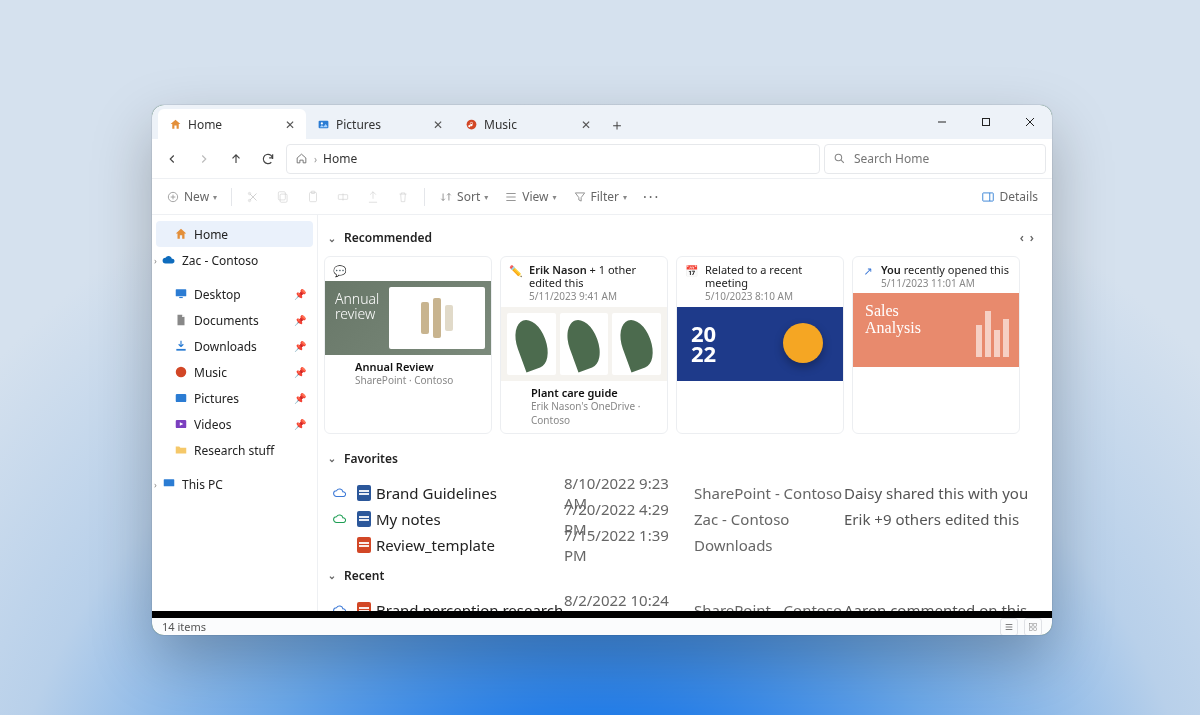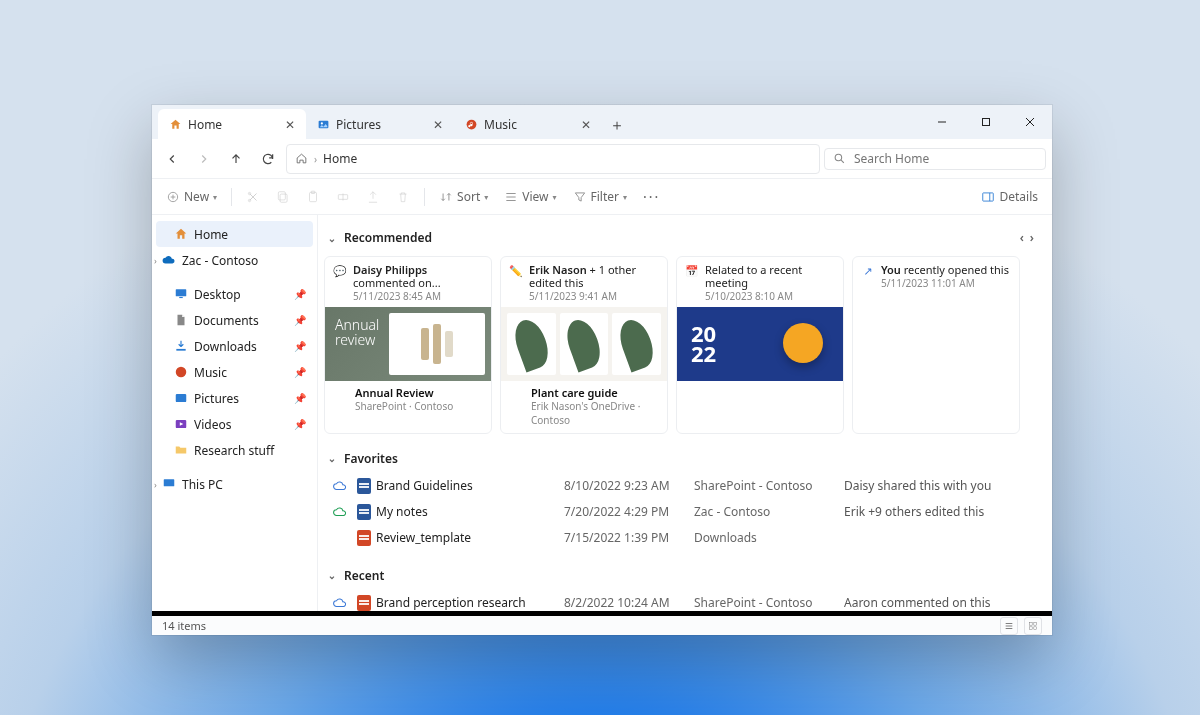--- a/index.html
+++ b/index.html
@@ -1,19 +1,19 @@
 <!DOCTYPE html>
 <html><head>
 <meta charset="utf-8">
 <style>
   * { box-sizing: border-box; font-family: "Segoe UI", -apple-system, system-ui, sans-serif; }
   body { margin:0; padding:0; width:1200px; height:715px; overflow:hidden;
          background: radial-gradient(circle at 50% 130%, #0a6de0 0%, #1e7ae8 18%, #6aa7e8 35%, #b8d0ea 55%, #d5e1ee 75%); }
   .window { position:absolute; left:152px; top:105px; width:900px; height:530px;
-            background:#14532d; border-radius:0; box-shadow:0 24px 60px rgba(0,0,0,.25),0 0 0 1px rgba(0,0,0,.06);
+            background:#14532d; border-radius:12px; box-shadow:0 24px 60px rgba(0,0,0,.25),0 0 0 1px rgba(0,0,0,.06);
             display:flex; flex-direction:column; overflow:hidden; }
 
   
   .tabs { height:34px; display:flex; align-items:flex-end; padding:0 0 0 6px; background:#edf2f8; }
   .tab { display:flex; align-items:center; gap:6px; height:30px; padding:0 8px 0 10px;
          width:148px; font-size:12px; color:#333; border-radius:6px 6px 0 0; position:relative; }
   .tab.active { background:#ffffff; }
   .tab .icn { width:14px; height:14px; display:inline-flex; align-items:center; justify-content:center; }
   .tab .lbl { flex:1; white-space:nowrap; overflow:hidden; text-overflow:ellipsis; }
   .tab .x { width:16px; height:16px; display:flex; align-items:center; justify-content:center;
@@ -23,21 +23,21 @@
   .win-ctl { margin-left:auto; display:flex; height:34px; }
   .win-btn { width:44px; display:flex; align-items:center; justify-content:center; color:#222; cursor:pointer; font-size:11px; }
 
   
   .navbar { height:40px; background:#fff; display:flex; align-items:center; gap:4px; padding:0 6px; border-bottom:1px solid #eef0f3; }
   .nb { width:28px; height:28px; display:flex; align-items:center; justify-content:center;
         border-radius:4px; color:#666; cursor:pointer; }
   .nb.dis { color:#bbb; cursor:default; }
   .addr { flex:1; height:30px; background:#fff; border:1px solid #e6e8eb; border-radius:4px;
           display:flex; align-items:center; padding:0 8px; gap:6px; font-size:12px; color:#333; }
-  .search { width:222px; height:22px; border:1px solid #e6e8eb; border-radius:4px;
+  .search { width:222px; height:30px; border:1px solid #e6e8eb; border-radius:4px;
             display:flex; align-items:center; padding:0 8px; gap:6px; color:#888; background:#fff; }
   .search input { border:0; outline:0; font-size:12px; flex:1; background:transparent; color:#333; }
 
   
   .toolbar { height:36px; background:#fff; display:flex; align-items:center; gap:4px; padding:0 8px;
              border-bottom:1px solid #eef0f3; font-size:12px; color:#666; }
   .tbtn { height:26px; display:flex; align-items:center; gap:4px; padding:0 6px; border-radius:4px; cursor:pointer; }
   .tbtn .chev { font-size:8px; color:#888; }
   .tbtn.dis { color:#bbb; cursor:default; }
   .tsep { width:1px; height:18px; background:#e4e6ea; margin:0 4px; }
@@ -71,29 +71,29 @@
   .card .reason .rt b { font-weight:600; }
   .card .reason .rt .when { color:#888; font-size:10px; }
   .card .thumb { height:74px; position:relative; overflow:hidden; }
   .card .meta { display:flex; gap:6px; padding:6px 8px; align-items:flex-start; }
   .card .meta .ficn { width:16px; height:16px; flex:none; }
   .card .meta .fname { font-weight:600; color:#111; line-height:1.1; }
   .card .meta .floc  { font-size:10px; color:#888; }
 
   
   .frow { display:grid; grid-template-columns: 24px 24px 1fr 130px 150px 1fr;
-          align-items:center; height:26px; font-size:12px; color:#222; padding:0 4px;
+          align-items:center; height:26px; font-size:15px; color:#222; padding:0 4px;
           border-radius:4px; cursor:pointer; }
   .frow .c-cloud { color:#3b78d6; display:flex; justify-content:center; }
   .frow .c-icn { display:flex; justify-content:center; }
   .col-date, .col-loc, .col-act { color:#666; }
   .col-act { color:#555; }
 
   
-  .status { height:24px; border-top:5px solid #000000; background:#fbfcfd; display:flex;
+  .status { height:24px; border-top:7px solid #000000; background:#fbfcfd; display:flex;
             align-items:center; font-size:11px; color:#555; padding:0 10px; }
   .status .viewbtn { margin-left:auto; display:flex; gap:6px; color:#666; }
   .status .vb { width:18px; height:18px; display:flex; align-items:center; justify-content:center;
                 border:1px solid #e0e2e6; border-radius:3px; cursor:pointer; }
 
   
   svg { display:block; }
 
   
   .thumb-annual { background:linear-gradient(135deg,#687768,#7b8a7b); display:flex; }
@@ -387,21 +387,20 @@
         <span>Recommended</span>
         <span class="arrows">
           <span style="cursor:pointer">‹</span>
           <span style="cursor:pointer">›</span>
         </span>
       </div>
       <div class="cards" id="rec-cards">
           <div class="card">
             <div class="reason">
               <span class="ri">💬</span>
-              <span class="rt"><span class="who"><b>Daisy Philipps</b> commented on...</span><br><span class="when">5/11/2023 8:45 AM</span></span>
             </div>
             <div class="thumb thumb-annual">
               <div class="txt">Annual<br>review</div>
               <div class="img">
                 <span class="bottle"></span>
                 <span class="bottle" style="height:40px"></span>
                 <span class="bottle" style="height:26px;background:#e1dac9"></span>
               </div>
             </div>
             <div class="meta">
@@ -438,20 +437,29 @@
             <div class="thumb thumb-brand">
               <div class="yr">20<br>22</div>
               <div class="circ"></div>
             </div>
           </div>
           <div class="card">
             <div class="reason">
               <span class="ri">↗</span>
               <span class="rt"><span class="who"><b>You</b> recently opened this</span><br><span class="when">5/11/2023 11:01 AM</span></span>
             </div>
+            <div class="thumb thumb-sales">
+              <div class="t">Sales<br>Analysis</div>
+              <div class="bars">
+                <span></span>
+                <span></span>
+                <span></span>
+                <span></span>
+              </div>
+            </div>
           </div>
         </div>
 
       <div class="sec-head">
         <span class="chev">⌄</span>
         <span>Favorites</span>
       </div>
       <div id="fav-rows">
           <div class="frow">
             <span class="c-cloud">

